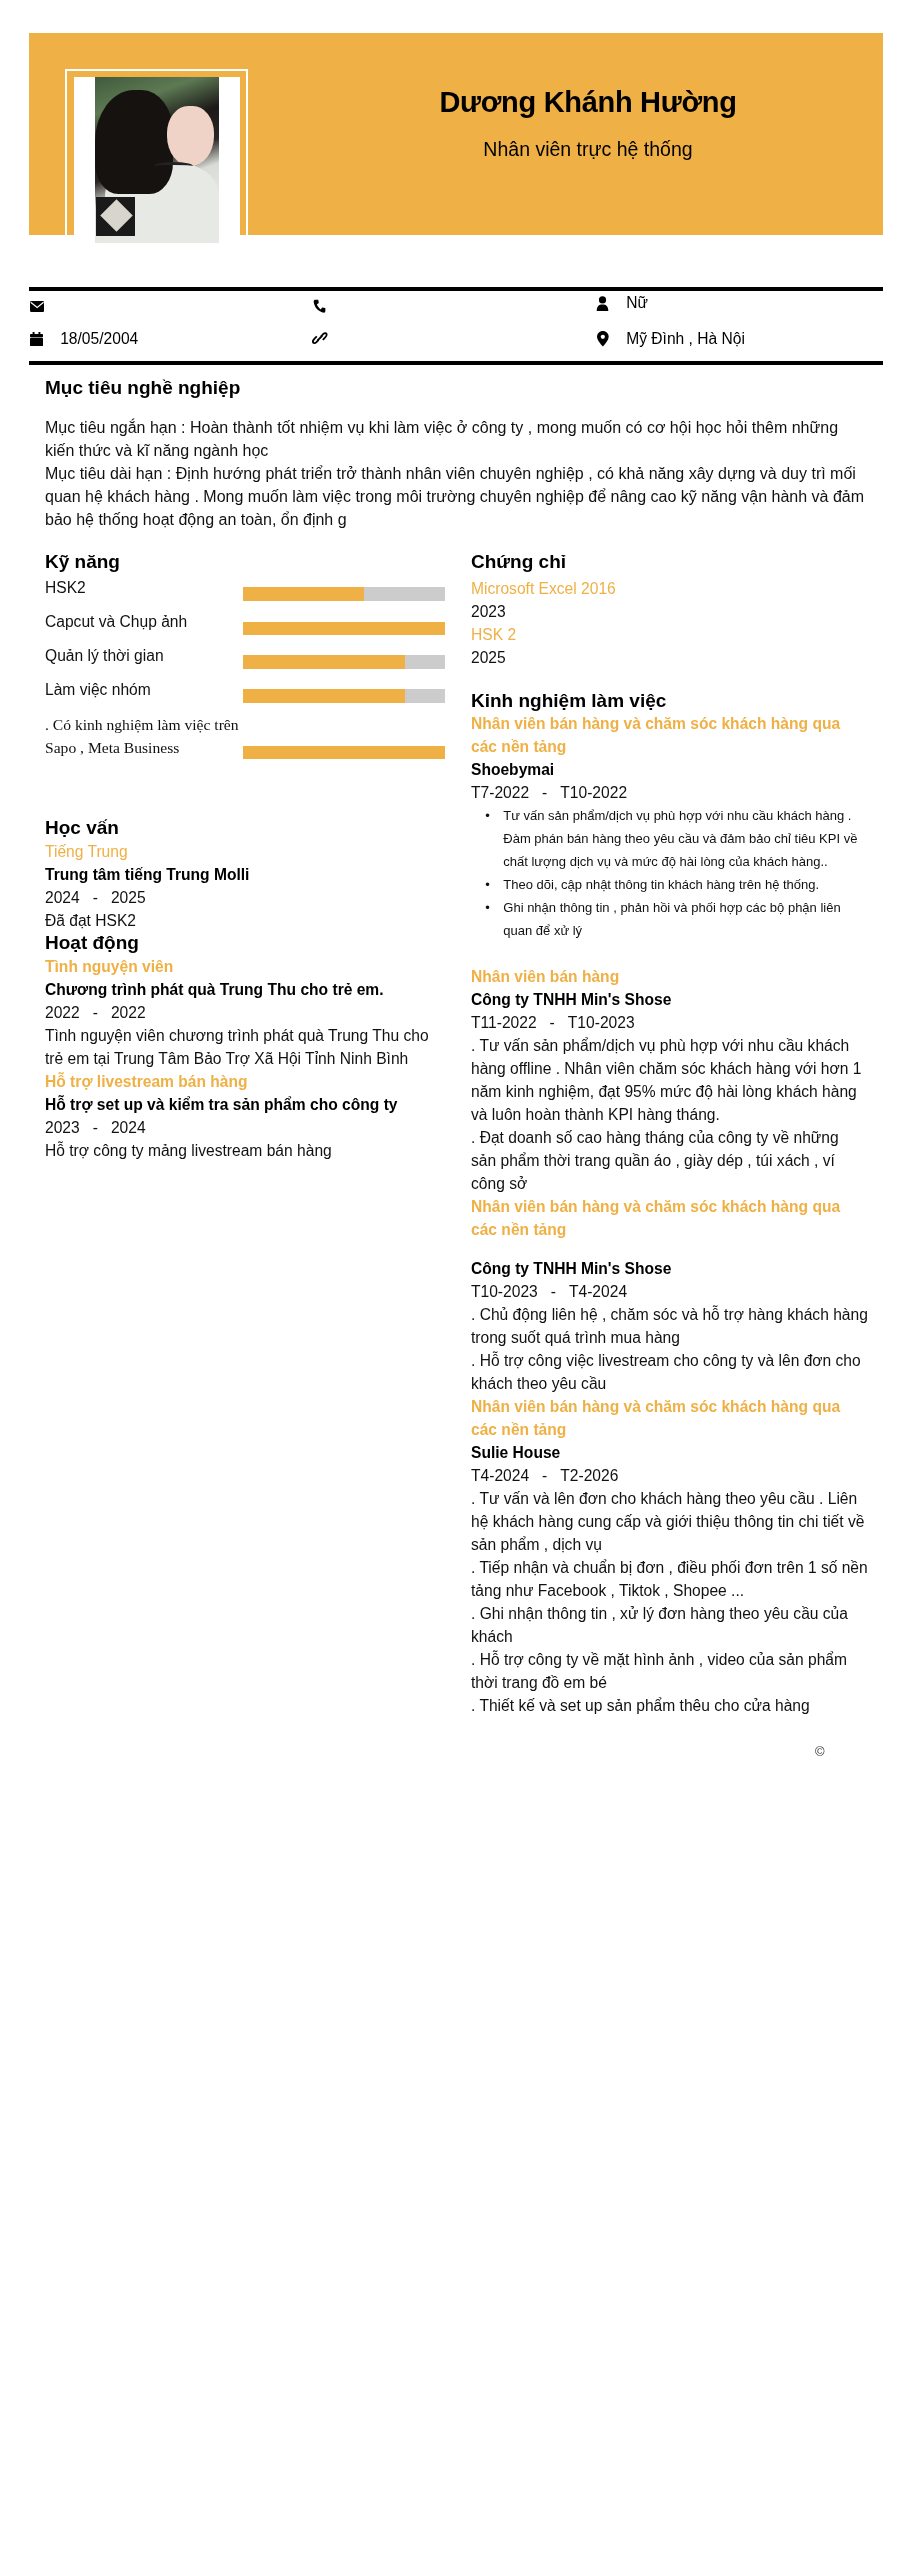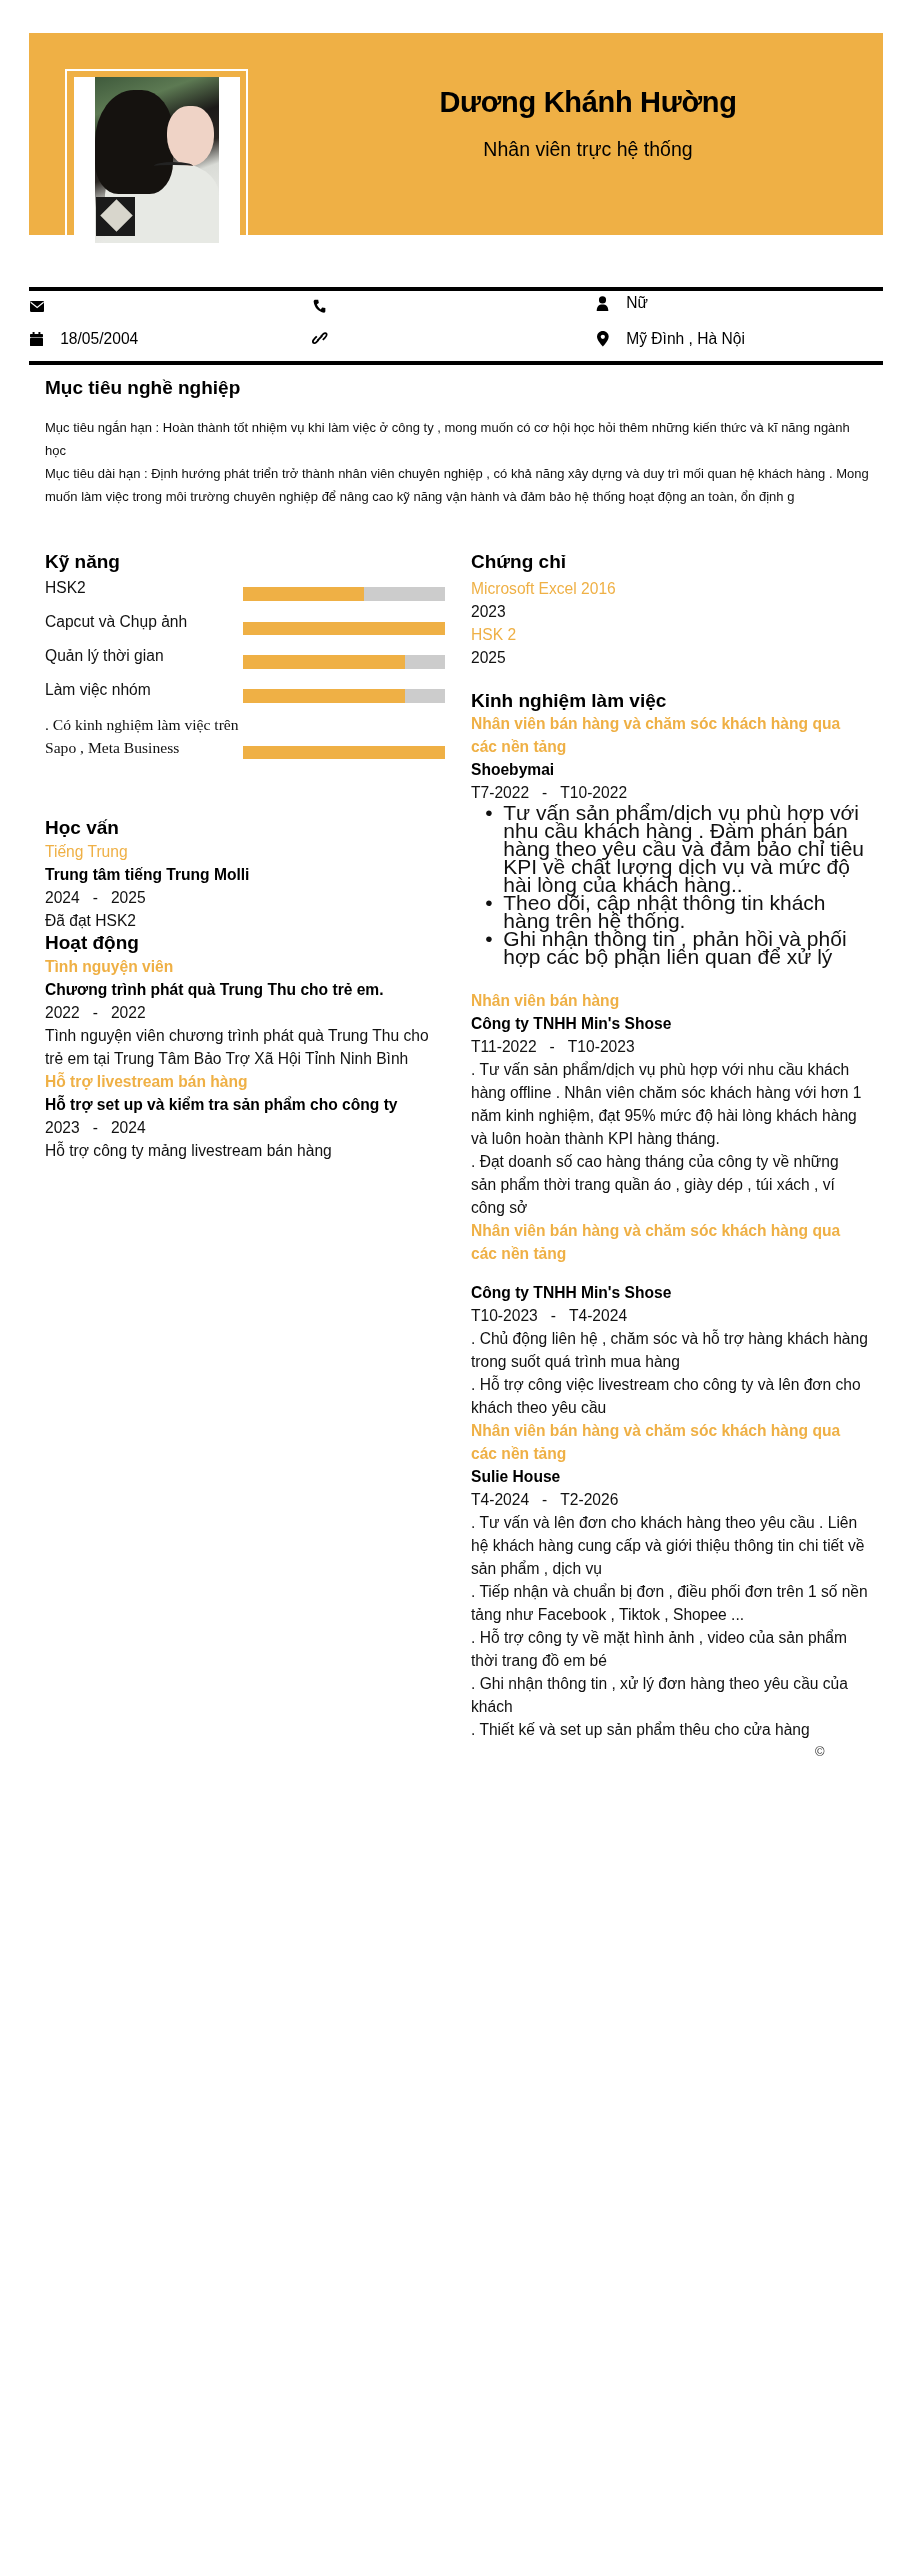--- a/index.html
+++ b/index.html
@@ -32,40 +32,40 @@
 
   .name { position: absolute; left: 364px; top: 53px; width: 390px; text-align: center; font-size: 29px; font-weight: bold; color: #000; letter-spacing: -0.3px; }
   .title { position: absolute; left: 364px; top: 105px; width: 390px; text-align: center; font-size: 19.5px; color: #000; }
 
   .contacts { position: absolute; left: 29px; top: 291px; width: 854px; height: 53px; }
   .contact { position: absolute; display: flex; align-items: center; font-size: 15.6px; color: #000; }
   .contact .ic { width: 15.6px; height: 17px; display: inline-flex; align-items: center; justify-content: center; margin-right: 15.6px; }
   .contacts-bar { position: absolute; left: 29px; top: 361px; width: 854px; height: 3.9px; background: #000; }
 
   .section-title { font-size: 19px; font-weight: bold; color: #000; }
-  .body-text { font-size: 13px; line-height: 23px; color: #111; }
+  .body-text { font-size: 16px; line-height: 23px; color: #111; }
 
   .objective { position: absolute; left: 45px; top: 377px; width: 826px; }
   .objective .section-title { margin-bottom: 17px; }
 
   .left-col { position: absolute; left: 45px; width: 403px; }
   .right-col { position: absolute; left: 471px; width: 397px; }
 
   .skill-row { position: absolute; left: 0; width: 403px; }
   .skill-label { position: absolute; left: 0; font-size: 15.6px; line-height: 23.4px; color: #111; width: 195px; }
   .skill-bar { position: absolute; left: 198px; width: 202px; height: 13.7px; background: #cccccc; }
   .skill-fill { height: 100%; background: #efb045; }
 
   .accent { color: #efb045; }
   .accent-bold { color: #efb045; font-weight: bold; }
   .bold { font-weight: bold; color: #000; }
   .line { font-size: 15.6px; line-height: 23px; }
 
   ul.bullets { list-style: none; padding-left: 14.3px; }
-  ul.bullets li { position: relative; padding-left: 18px; font-size: 21px; line-height: 18px; }
+  ul.bullets li { position: relative; padding-left: 18px; font-size: 13px; line-height: 23px; }
   ul.bullets li::before { content: "•"; position: absolute; left: 0; top: 0; }
 
   .copyright { position: absolute; left: 815px; top: 1744px; font-size: 13px; color: #333; }
 </style>
 </head>
 <body>
 
 <div class="header">
   <div class="photo-frame">
     <div class="photo-inner">
@@ -264,20 +264,20 @@
   </div>
 
   <div>
     <div class="line accent-bold">Nhân viên bán hàng và chăm sóc khách hàng qua các nền tảng</div>
     <div class="line bold">Sulie House</div>
     <div class="line">
       <span>T4-2024</span>&nbsp;&nbsp;&nbsp;<span>-</span>&nbsp;&nbsp;&nbsp;<span>T2-2026</span>
     </div>
     <div class="line">. Tư vấn và lên đơn cho khách hàng theo yêu cầu . Liên hệ khách hàng cung cấp và giới thiệu thông tin chi tiết về sản phẩm , dịch vụ</div>
     <div class="line">. Tiếp nhận và chuẩn bị đơn , điều phối đơn trên 1 số nền tảng như Facebook , Tiktok , Shopee ...</div>
+    <div class="line">. Ghi nhận thông tin , xử lý đơn hàng theo yêu cầu của khách</div>
     <div class="line">. Hỗ trợ công ty về mặt hình ảnh , video của sản phẩm thời trang đồ em bé</div>
-    <div class="line">. Ghi nhận thông tin , xử lý đơn hàng theo yêu cầu của khách</div>
     <div class="line">. Thiết kế và set up sản phẩm thêu cho cửa hàng</div>
   </div>
 </div>
 
 <div class="copyright">©</div>
 
 
 </body></html>

